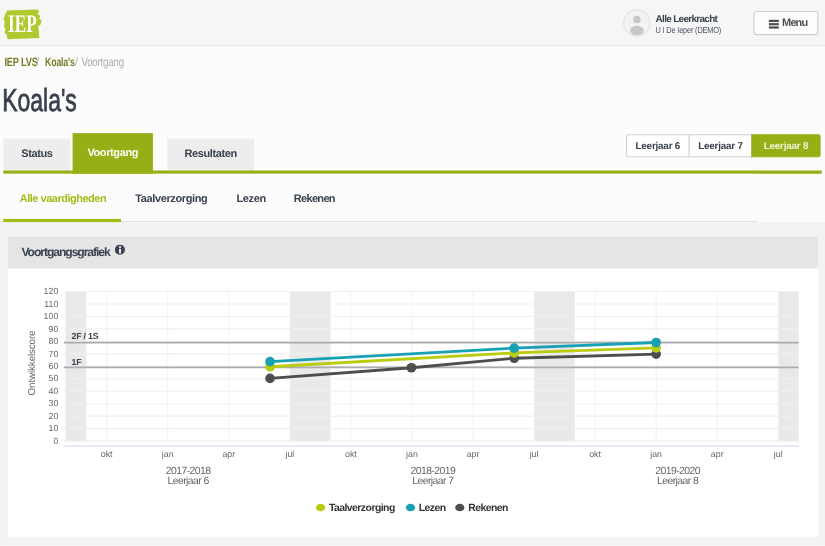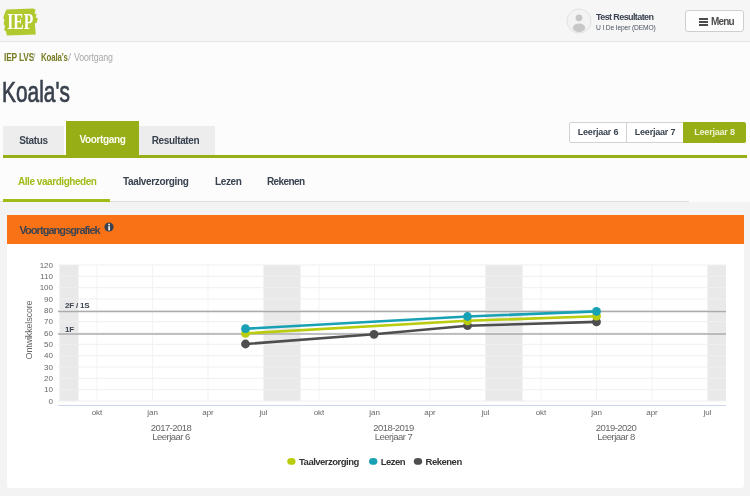--- a/index.html
+++ b/index.html
@@ -17,36 +17,36 @@
   
   #crumb { left:0; top:51px; width:200px; height:12px; font-size:11px; color:#b4b4b4; }
   #crumb span { position:absolute; transform-origin:0 0; }
   #crumb b { color:#767b20; letter-spacing:-0.2px; }
   
   #title { left:2px; top:76px; font-size:29px; font-weight:normal; color:#39404d; letter-spacing:0px; -webkit-text-stroke:0.7px #39404d; transform:scaleX(0.72); transform-origin:0 0; }
   
   .tab { top:126px; height:29px; background:#ededed; font-size:10px; font-weight:bold; color:#39424e; text-align:center; line-height:29px; letter-spacing:-0.35px; }
   #tab1 { left:3px; width:61px; }
   #tabactive { left:66px; top:121px; width:73px; height:37px; background:#97ae16; color:#fdfdf2; line-height:38px; letter-spacing:-0.35px; font-size:10px; font-weight:bold; text-align:center; z-index:2; }
-  #tab3 { left:136px; width:79px; }
+  #tab3 { left:152px; width:79px; }
   #greenline { left:3px; top:155px; width:744px; height:3px; background:#97ae16; }
   
   .lj { top:122px; width:58px; height:21px; background:#fff; border:1px solid #d2d2d2; font-size:9px; font-weight:bold; color:#39424e; text-align:center; line-height:19px; letter-spacing:-0.2px; }
   #lj6 { left:569px; border-radius:2px 0 0 2px; }
   #lj7 { left:626px; }
   #lj8 { left:683px; width:63px; background:#97ae16; border-color:#97ae16; color:#eff3d3; border-radius:0 2px 2px 0; }
   
   #subrow { left:0; top:158px; width:689px; height:44px; background:#fcfcfc; border-bottom:1px solid #ddd; }
   .sub { position:absolute; top:18px; font-size:10px; font-weight:bold; color:#39424e; letter-spacing:-0.35px; }
   #sub1 { left:18px; color:#a0bc17; }
   #subline { position:absolute; left:3px; top:40.5px; width:107px; height:3.5px; background:#a0bc17; }
   
   #lower { left:0; top:202px; width:750px; height:294px; background:#f3f3f3; }
   #card { left:7px; top:215px; width:737px; height:273px; background:#fff; border-radius:0 0 3px 3px; }
-  #cardhead { position:absolute; left:0; top:0; width:737px; height:29px; background:#f97316;text-align:right; }
+  #cardhead { position:absolute; left:0; top:0; width:737px; height:29px; background:#e5e5e5;text-align:right; }
   #cardtitle { position:absolute; left:12.5px; top:8px; font-size:11px; font-weight:bold; color:#3a4350; letter-spacing:-0.95px; }
 </style>
 </head>
 <body>
 <div id="page">
   <div id="topbar" class="abs"></div>
 
   <svg class="abs" style="left:0;top:4px" width="46" height="36" viewBox="0 0 46 36">
     <path d="M6.5,5.5 L33,4.6 L35.5,5.5 L34.5,9.5 L36.5,10 L35.8,13.5 L37.8,14.5 L36.8,18.5 L34.8,19.5 L35.8,30.5 L7,31.6 L5.8,27 L4.2,26.5 L5,21.5 L3.6,20.5 L4.4,15.5 L3.2,14.5 L4.6,9.5 Z" fill="#b2c82f"></path>
     <text x="20.3" y="24.8" font-family="Liberation Serif, serif" font-weight="bold" font-size="23" fill="#ffffff" text-anchor="middle" textLength="26" lengthAdjust="spacingAndGlyphs">IEP</text>
@@ -57,21 +57,21 @@
         <clipPath id="av">
           <circle cx="13" cy="13" r="12"></circle>
         </clipPath>
       </defs>
     <circle cx="13" cy="13" r="12" fill="#f3f3f3" stroke="#e2e2e2" stroke-width="1"></circle>
     <g clip-path="url(#av)">
       <circle cx="13" cy="9.8" r="3.4" fill="#c7c7c7"></circle>
       <ellipse cx="13" cy="19.8" rx="6.2" ry="4.3" fill="#c7c7c7"></ellipse>
     </g>
   </svg>
-  <div id="uname" class="abs">Test Resultaten</div>
+  <div id="uname" class="abs">Alle Leerkracht</div>
   <div id="usub" class="abs">U I De Ieper (DEMO)</div>
   <div id="menubtn" class="abs">
     <div class="mbar" style="top:7px"></div>
     <div class="mbar" style="top:10px"></div>
     <div class="mbar" style="top:13px"></div>
     <div id="menutxt">Menu</div>
   </div>
   <div id="crumb" class="abs">
       <span style="left:4px;transform:scaleX(0.76)"><b>IEP LVS</b></span>
       <span style="left:32.5px">/</span>

